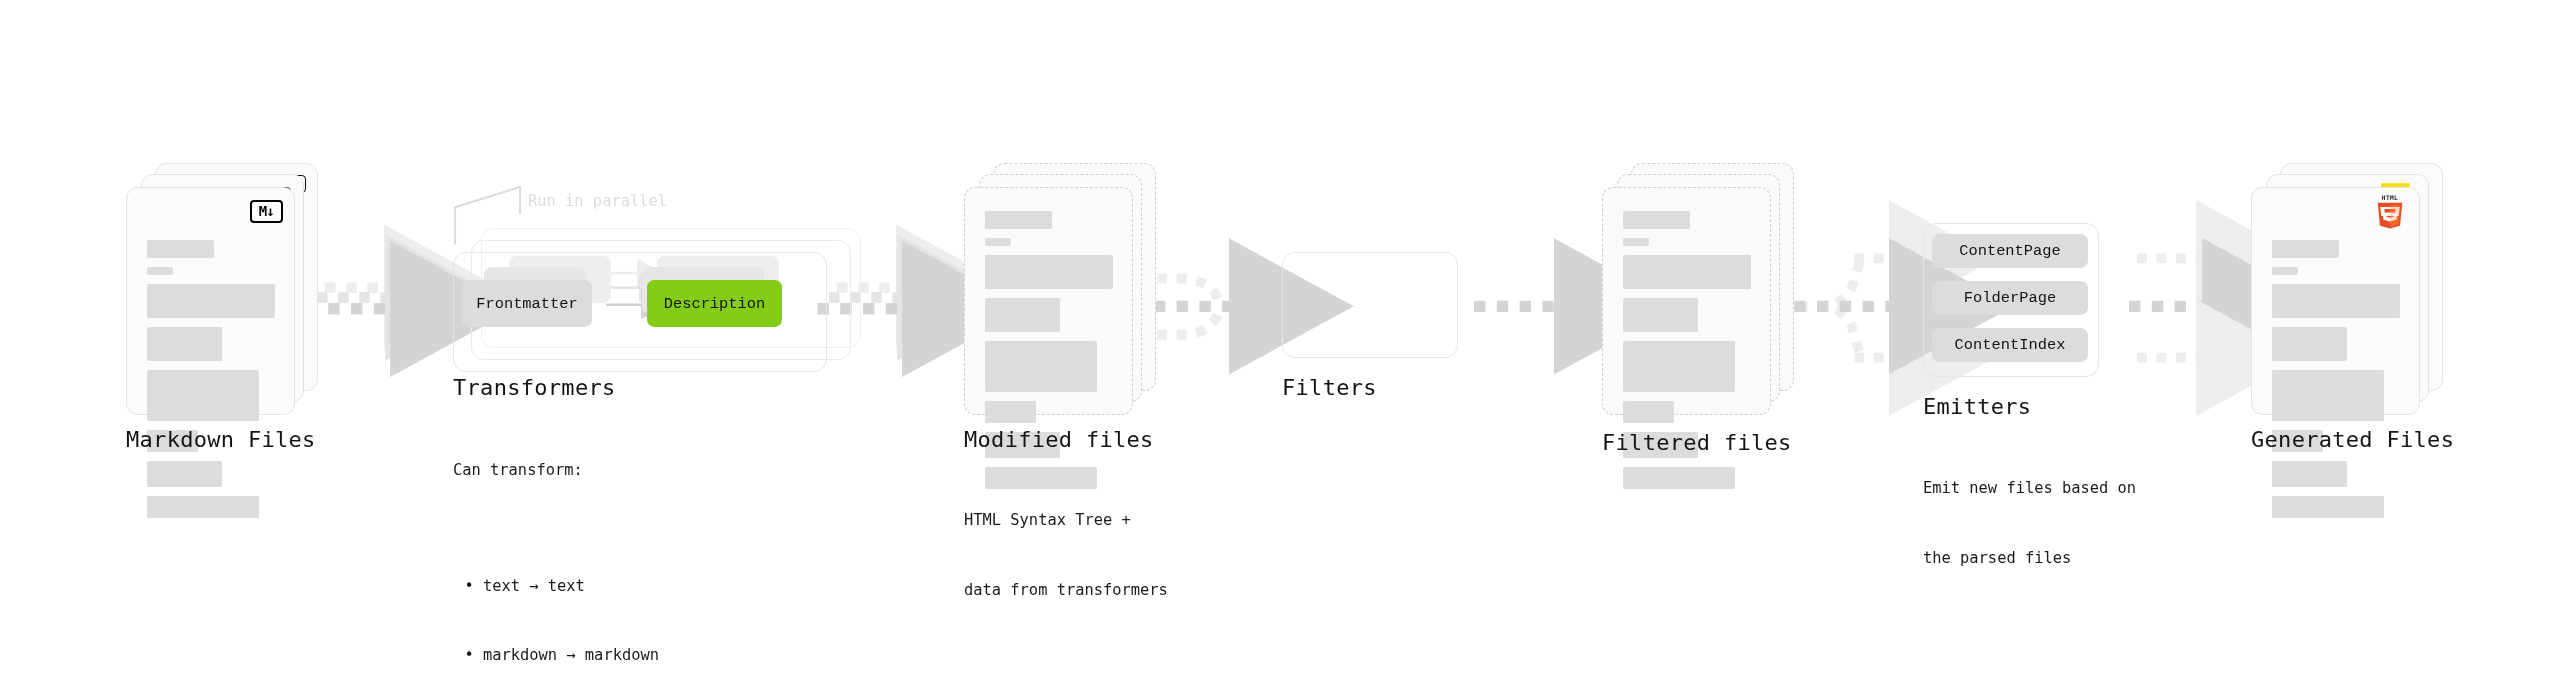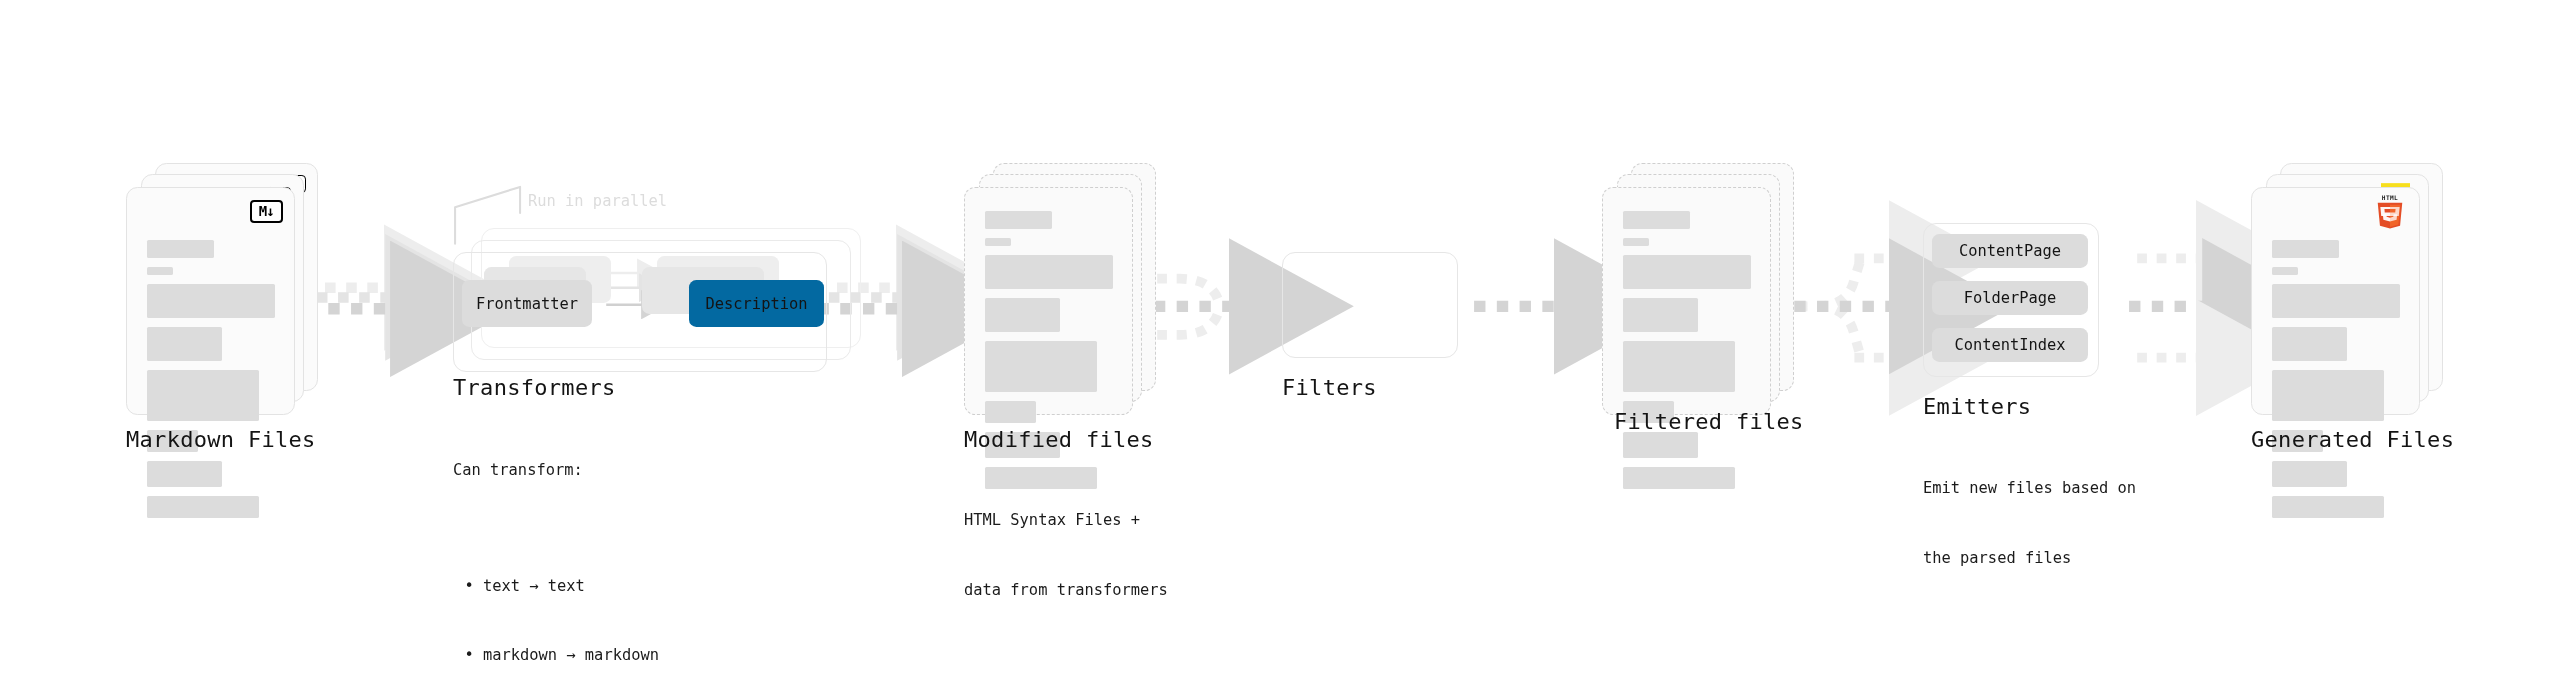--- a/index.html
+++ b/index.html
@@ -101,20 +101,21 @@
     position: absolute;
     background: #dcdcdc;
     border-radius: 7.3px;
     display: flex;
     align-items: center;
     justify-content: center;
     font-size: 15.4px;
     color: #141414;
     box-sizing: border-box;
     white-space: nowrap;
+    font-family: Liberation Mono, monospace;
   }
 
   
   .annot {
     position: absolute;
     font-size: 15.4px;
     color: #dcdcdc;
     white-space: nowrap;
   }
 
@@ -222,21 +223,21 @@
   <div class="cbox" style="left:481px; top:228px; width:380px; height:120px; border-color:#efefef;"></div>
   <div class="cbox" style="left:471px; top:240px; width:380px; height:120px; border-color:#eaeaea;"></div>
   <div class="cbox" style="left:453px; top:252px; width:374px; height:120px; border-color:#e6e6e6;"></div>
 
   <div class="pill" style="left:509px; top:256px; width:102px; height:47px; background:#eeeeee;"></div>
   <div class="pill" style="left:484px; top:267px; width:102px; height:47px; background:#e6e6e6;"></div>
   <div class="pill" style="left:462px; top:280px; width:130px; height:47px; background:#dcdcdc;">Frontmatter</div>
 
   <div class="pill" style="left:657px; top:256px; width:122px; height:47px; background:#eeeeee;"></div>
   <div class="pill" style="left:642px; top:267px; width:122px; height:47px; background:#e6e6e6;"></div>
-  <div class="pill" style="left:689px; top:280px; width:135px; height:47px; background:#0369a1;">Description</div>
+  <div class="pill" style="left:647px; top:280px; width:135px; height:47px; background:#84cc16;">Description</div>
 
   <div class="annot" style="left:528px; top:192px;">Run in parallel</div>
 
   <div class="title" style="left:453px; top:375px;">Transformers</div>
 
   <div class="caption" style="left:453px; top:413px;">
     <div>Can transform:</div>
     <ul class="bullets">
       <li style="padding-left:11.4px;">• text → text</li>
       <li style="padding-left:11.4px;text-align:right;">• markdown → markdown</li>
@@ -257,21 +258,21 @@
         <div class="sk" style="width:40%; height:22px;"></div>
         <div class="sk" style="width:59%; height:26px;"></div>
         <div class="sk" style="width:88%; height:22px;"></div>
       </div>
     </div>
   </div>
 
   <div class="title" style="left:964px; top:427px;">Modified files</div>
 
   <div class="caption" style="left:964px; top:463px;">
-    <div>HTML Syntax Files +</div>
+    <div>HTML Syntax Tree +</div>
     <div>data from transformers</div>
   </div>
 
   <div class="cbox" style="left:1282px; top:252px; width:176px; height:106px;"></div>
 
   <div class="title" style="left:1282px; top:375px;">Filters</div>
 
 
   <div class="doc-stack" style="left:1602px; top:163px; width:195px; height:252px;">
     <div class="doc dashed" style="left:29px; top:0px; width:163px; height:228px;"></div>
@@ -283,21 +284,21 @@
         <div class="sk blk" style="width:100%;"></div>
         <div class="sk blk" style="width:59%;"></div>
         <div class="sk" style="width:88%; height:51px;"></div>
         <div class="sk" style="width:40%; height:22px;"></div>
         <div class="sk" style="width:59%; height:26px;"></div>
         <div class="sk" style="width:88%; height:22px;"></div>
       </div>
     </div>
   </div>
 
-  <div class="title" style="left:1602px; top:409px;margin-left:12px;">Filtered files</div>
+  <div class="title" style="left:1602px; top:430px;">Filtered files</div>
 
   <div class="cbox" style="left:1923px; top:223px; width:176px; height:154px;"></div>
   <div class="pill" style="left:1932px; top:234px; width:156px; height:34px;">ContentPage</div>
   <div class="pill" style="left:1932px; top:281px; width:156px; height:34px;">FolderPage</div>
   <div class="pill" style="left:1932px; top:328px; width:156px; height:34px;">ContentIndex</div>
 
   <div class="title" style="left:1923px; top:394px;">Emitters</div>
 
   <div class="caption" style="left:1923px; top:431px;">
     <div>Emit new files based on</div>

